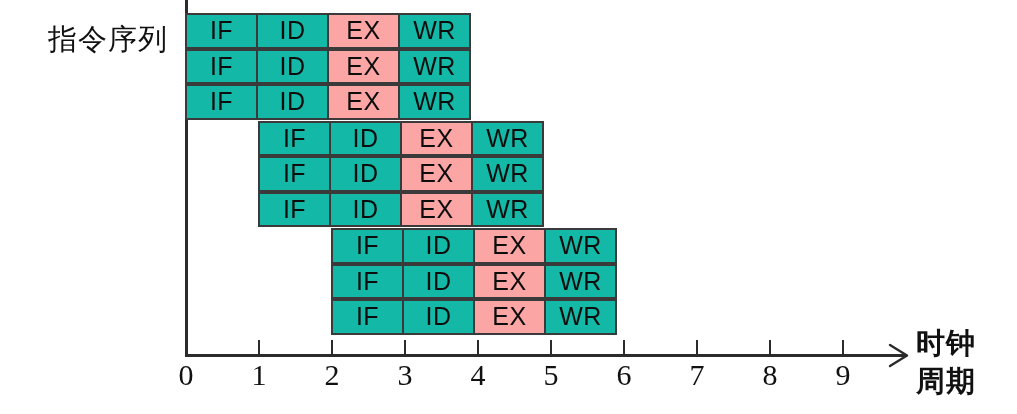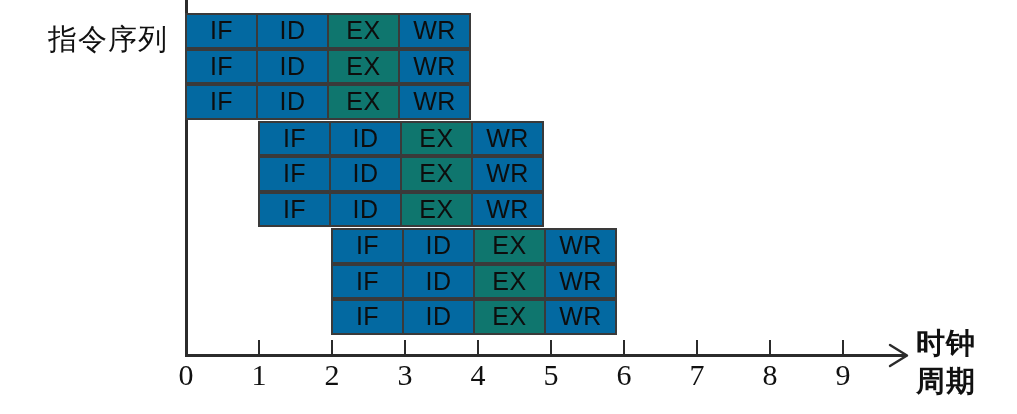--- a/index.html
+++ b/index.html
@@ -82,25 +82,25 @@
     width:73px;
     height:100%;
     border:2px solid #3a3a3a;
     margin-left:-2px;
     display:flex;
     align-items:center;
     justify-content:center;
     font-family:"Liberation Sans", sans-serif;
     font-size:25px;
     color:#0d0d0d;
-    background:#0369a1;
+    background:#14b8a6;
     letter-spacing:0.5px;
   }
   .cell:first-child{margin-left:0;}
-  .cell.hl{background:#0f766e;}
+  .cell.hl{background:#fca5a5;}
 </style>
 </head>
 <body>
 
 <div id="stage">
 
   <div class="y-title">指令序列</div>
 
   <div class="y-axis"></div>
   <div class="x-axis"></div>

